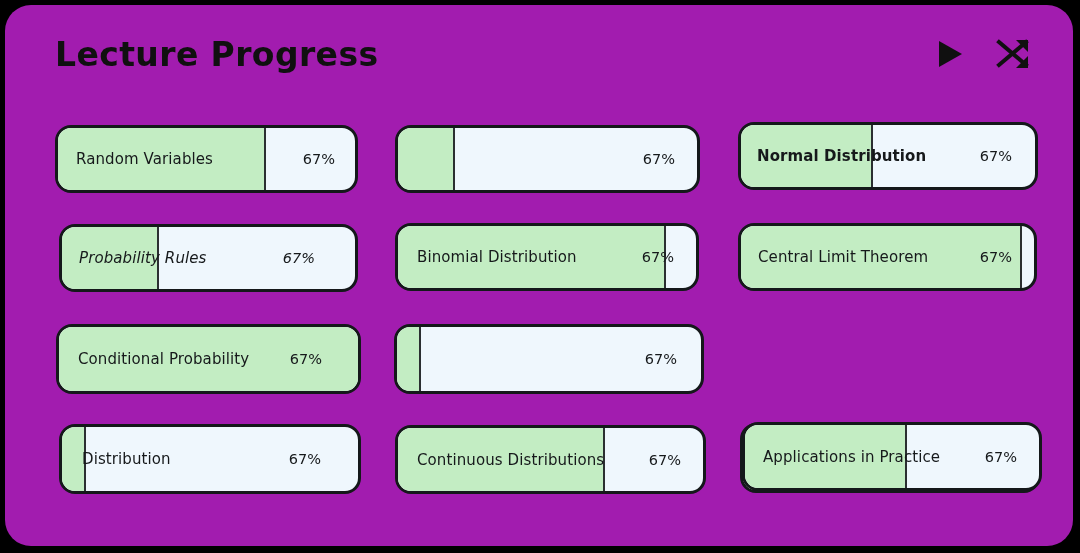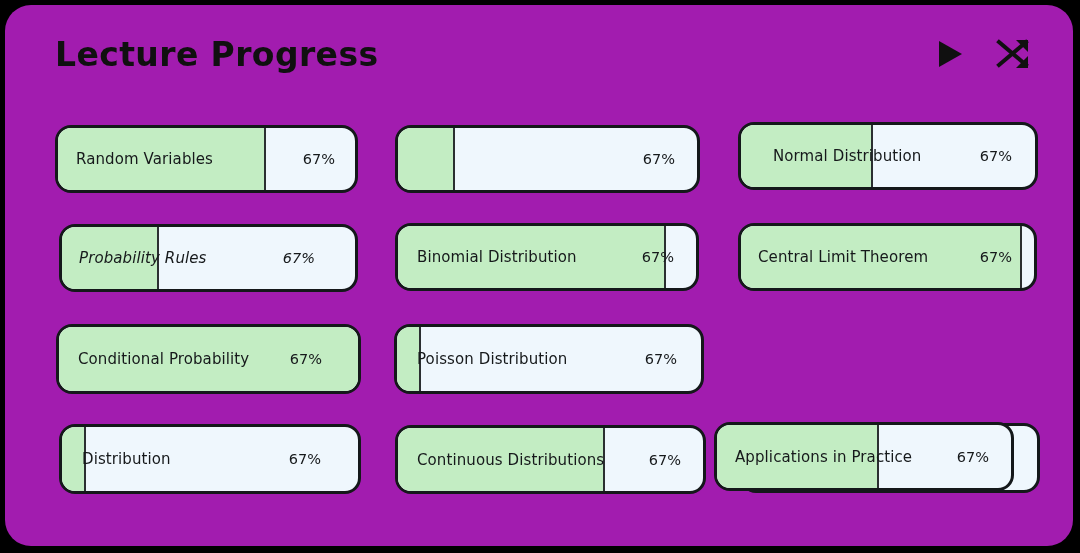--- a/index.html
+++ b/index.html
@@ -153,21 +153,21 @@
           <div class="bar-fill" style="width: 70%;"></div>
           <div class="bar-label" style="left: 18px;">Random Variables</div>
           <div class="bar-pct" style="right: 20px;">67%</div>
         </div>
         <div class="bar" style="left: 390px; top: 20px; width: 305px; height: 68px;">
           <div class="bar-fill" style="width: 19%;"></div>
           <div class="bar-pct" style="right: 22px;">67%</div>
         </div>
         <div class="bar" style="left: 733px; top: 17px; width: 300px; height: 68px;">
           <div class="bar-fill" style="width: 45%;"></div>
-          <div class="bar-label" style="left: 32px;">Normal Distribution</div>
+          <div class="bar-label" style="left: 16px; font-weight: bold;">Normal Distribution</div>
           <div class="bar-pct" style="right: 23px;">67%</div>
         </div>
         <div class="bar" style="left: 54px; top: 119px; width: 299px; height: 68px; font-style: italic;">
           <div class="bar-fill" style="width: 33%;"></div>
           <div class="bar-label" style="left: 17px;">Probability Rules</div>
           <div class="bar-pct" style="right: 40px;">67%</div>
         </div>
         <div class="bar" style="left: 390px; top: 118px; width: 304px; height: 68px;">
           <div class="bar-fill" style="width: 90%;"></div>
           <div class="bar-label" style="left: 19px;">Binomial Distribution</div>
@@ -178,39 +178,38 @@
           <div class="bar-label" style="left: 17px;">Central Limit Theorem</div>
           <div class="bar-pct" style="right: 22px;">67%</div>
         </div>
         <div class="bar" style="left: 51px; top: 219px; width: 305px; height: 70px;">
           <div class="bar-fill full" style="width: 100%;"></div>
           <div class="bar-label" style="left: 19px;">Conditional Probability</div>
           <div class="bar-pct" style="right: 36px;">67%</div>
         </div>
         <div class="bar" style="left: 389px; top: 219px; width: 310px; height: 70px;">
           <div class="bar-fill" style="width: 8%;"></div>
-          <div class="bar-label" style="left: 20px;">Poisson Distribution</div>
           <div class="bar-pct" style="right: 24px;">67%</div>
         </div>
         <div class="bar" style="left: 735px; top: 318px; width: 300px; height: 70px;">
           <div class="bar-fill" style="width: 17%;"></div>
           <div class="bar-label" style="left: 17px;">Sampling Distributions</div>
           <div class="bar-pct" style="right: 24px;">67%</div>
         </div>
         <div class="bar" style="left: 54px; top: 319px; width: 302px; height: 70px;">
           <div class="bar-fill" style="width: 8%;"></div>
           <div class="bar-label" style="left: 20px;">Distribution</div>
           <div class="bar-pct" style="right: 37px;">67%</div>
         </div>
         <div class="bar" style="left: 390px; top: 320px; width: 311px; height: 69px; text-align: center;">
           <div class="bar-fill" style="width: 68%;"></div>
           <div class="bar-label" style="left: 19px;">Continuous Distributions</div>
           <div class="bar-pct" style="right: 22px;">67%</div>
         </div>
-        <div class="bar" style="left: 709px; top: 317px; width: 300px; height: 69px;">
+        <div class="bar" style="left: 737px; top: 317px; width: 300px; height: 69px;">
           <div class="bar-fill" style="width: 55%;"></div>
           <div class="bar-label" style="left: 18px;">Applications in Practice</div>
           <div class="bar-pct" style="right: 22px;">67%</div>
         </div>
       </div>
 
   </div>
 </div>
 
 </body></html>

